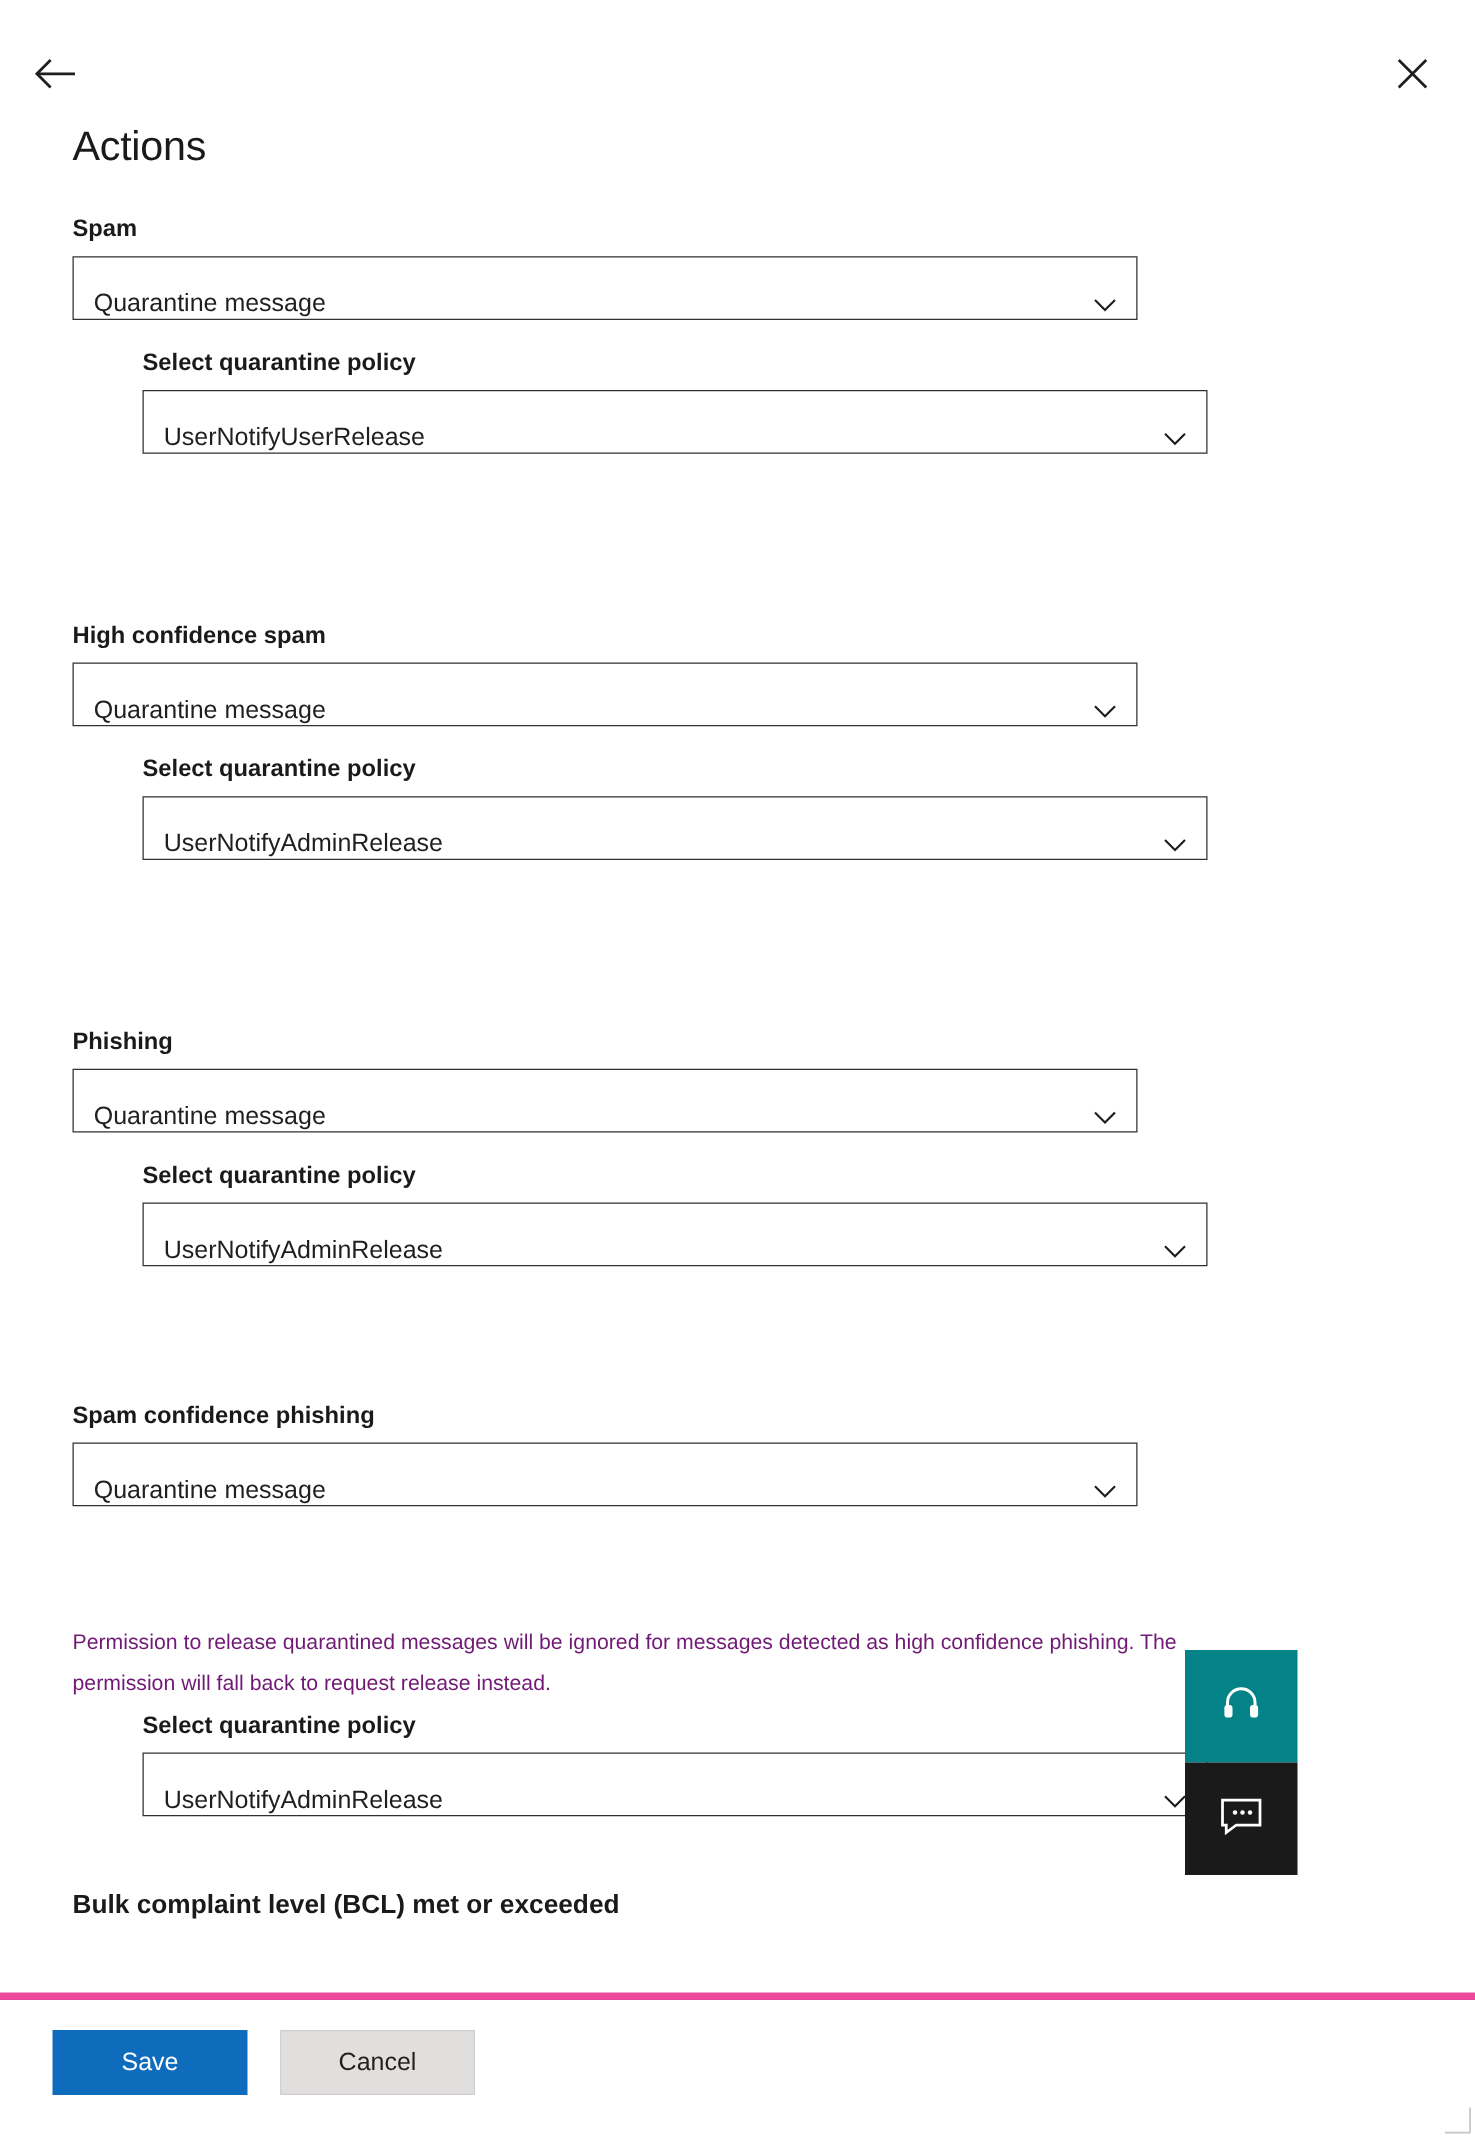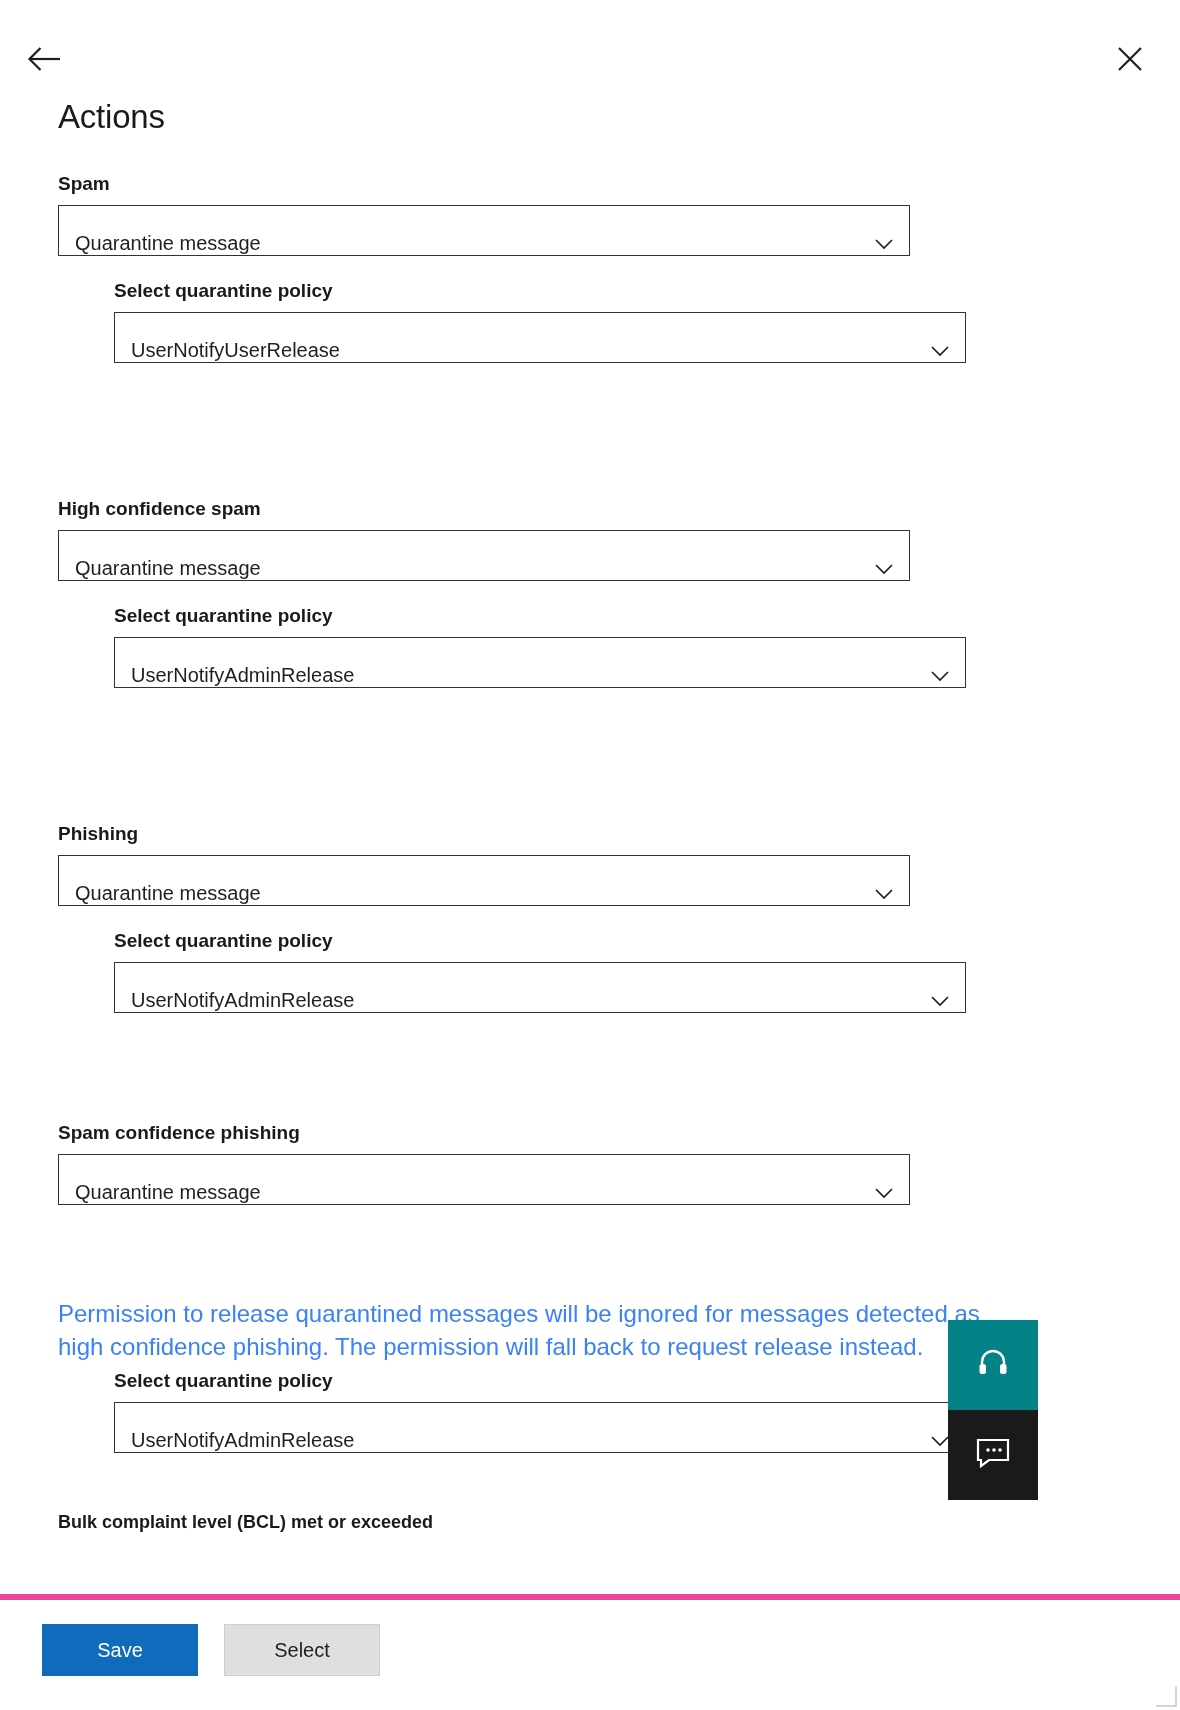--- a/index.html
+++ b/index.html
@@ -119,28 +119,28 @@
   .outer-dd { width: 852px; }
   .indent {
     margin-left: 56px;
     margin-top: 24px;
   }
   .inner-dd { width: 852px; }
   .note {
     position: absolute;
     left: 58px;
     width: 970px;
-    font-size: 24px;
+    font-size: 17px;
     line-height: 33px;
-    color: #3b82f6;
+    color: #701a75;
   }
   .bottom-cut {
     position: absolute;
     left: 58px;
-    font-size: 18px;
+    font-size: 21px;
     font-weight: bold;
     color: #1b1a19;
     white-space: nowrap;
   }
   .footer {
     position: absolute;
     left: 0;
     bottom: 0;
     width: 1180px;
     height: 110px;
@@ -342,21 +342,21 @@
           <circle cx="13" cy="13" r="1.8" fill="#ffffff"></circle>
           <circle cx="19" cy="13" r="1.8" fill="#ffffff"></circle>
           <circle cx="25" cy="13" r="1.8" fill="#ffffff"></circle>
         </svg>
       </span>
     </div>
   </div>
 
   <div class="footer">
     <button class="btn btn-save">Save</button>
-    <button class="btn btn-cancel">Select</button>
+    <button class="btn btn-cancel">Cancel</button>
   </div>
 
   <div class="corner-mark">
     <svg width="26" height="26" viewBox="0 0 26 26" aria-hidden="true">
       <path d="M24 4 L24 24 L4 24" fill="none" stroke="#c8c6c4" stroke-width="1.4"></path>
     </svg>
   </div>
 
 </div>
 

